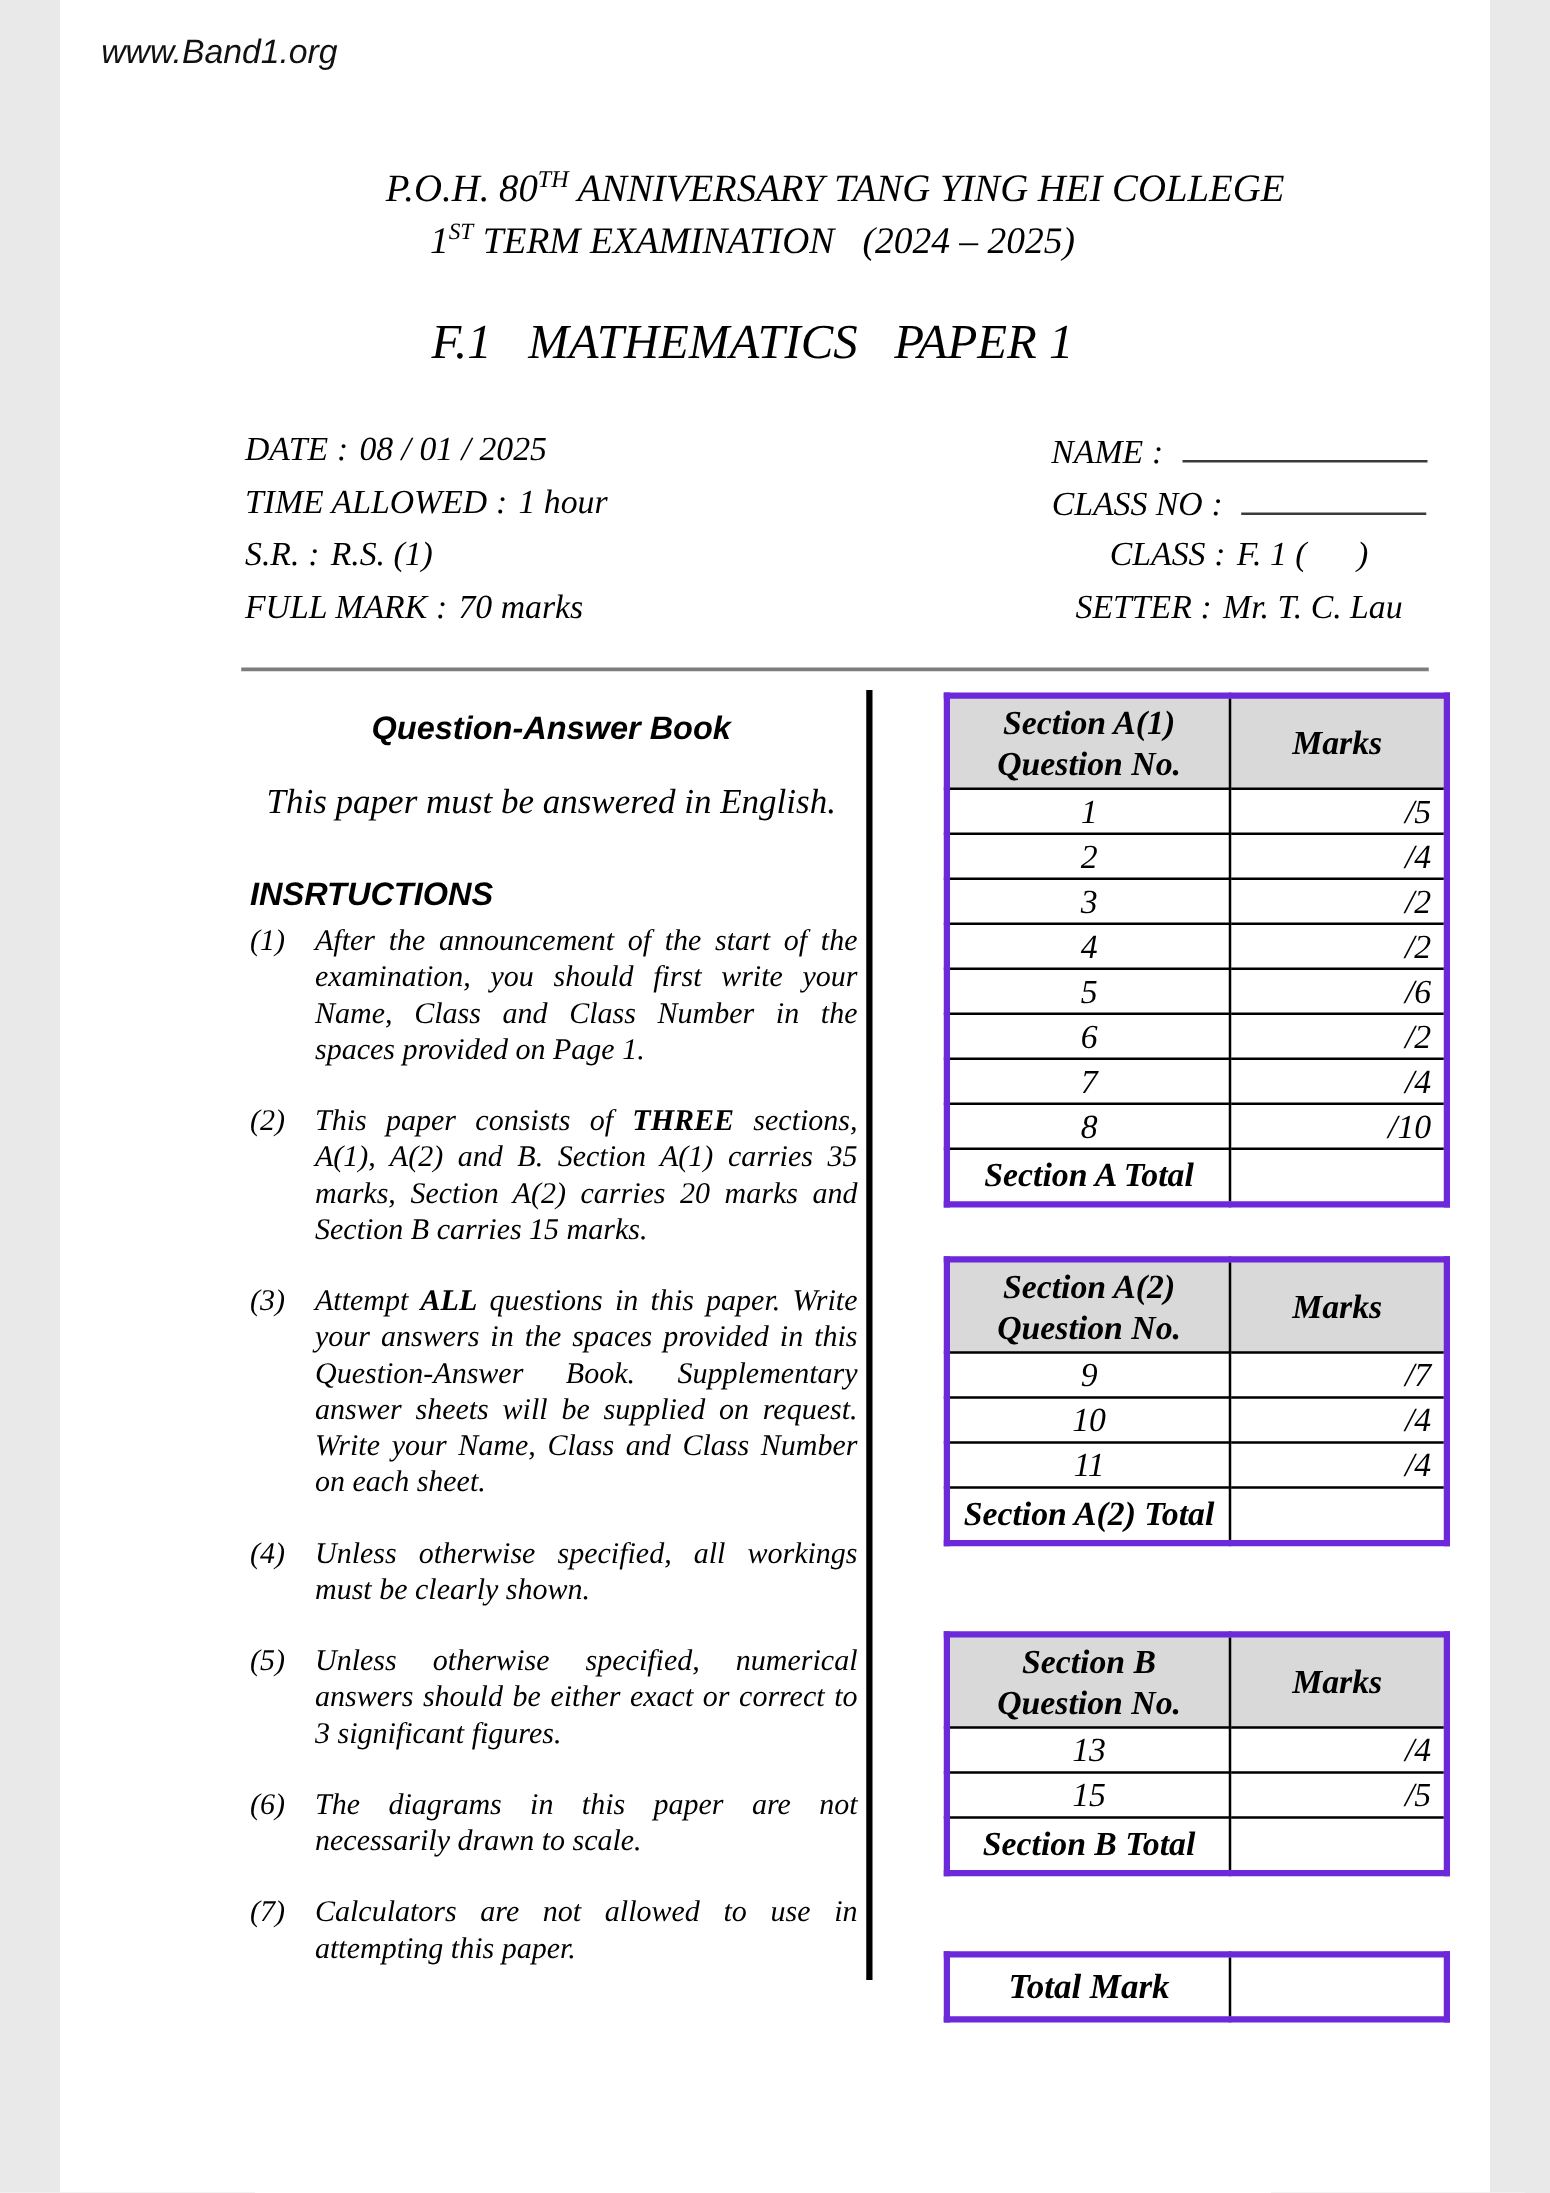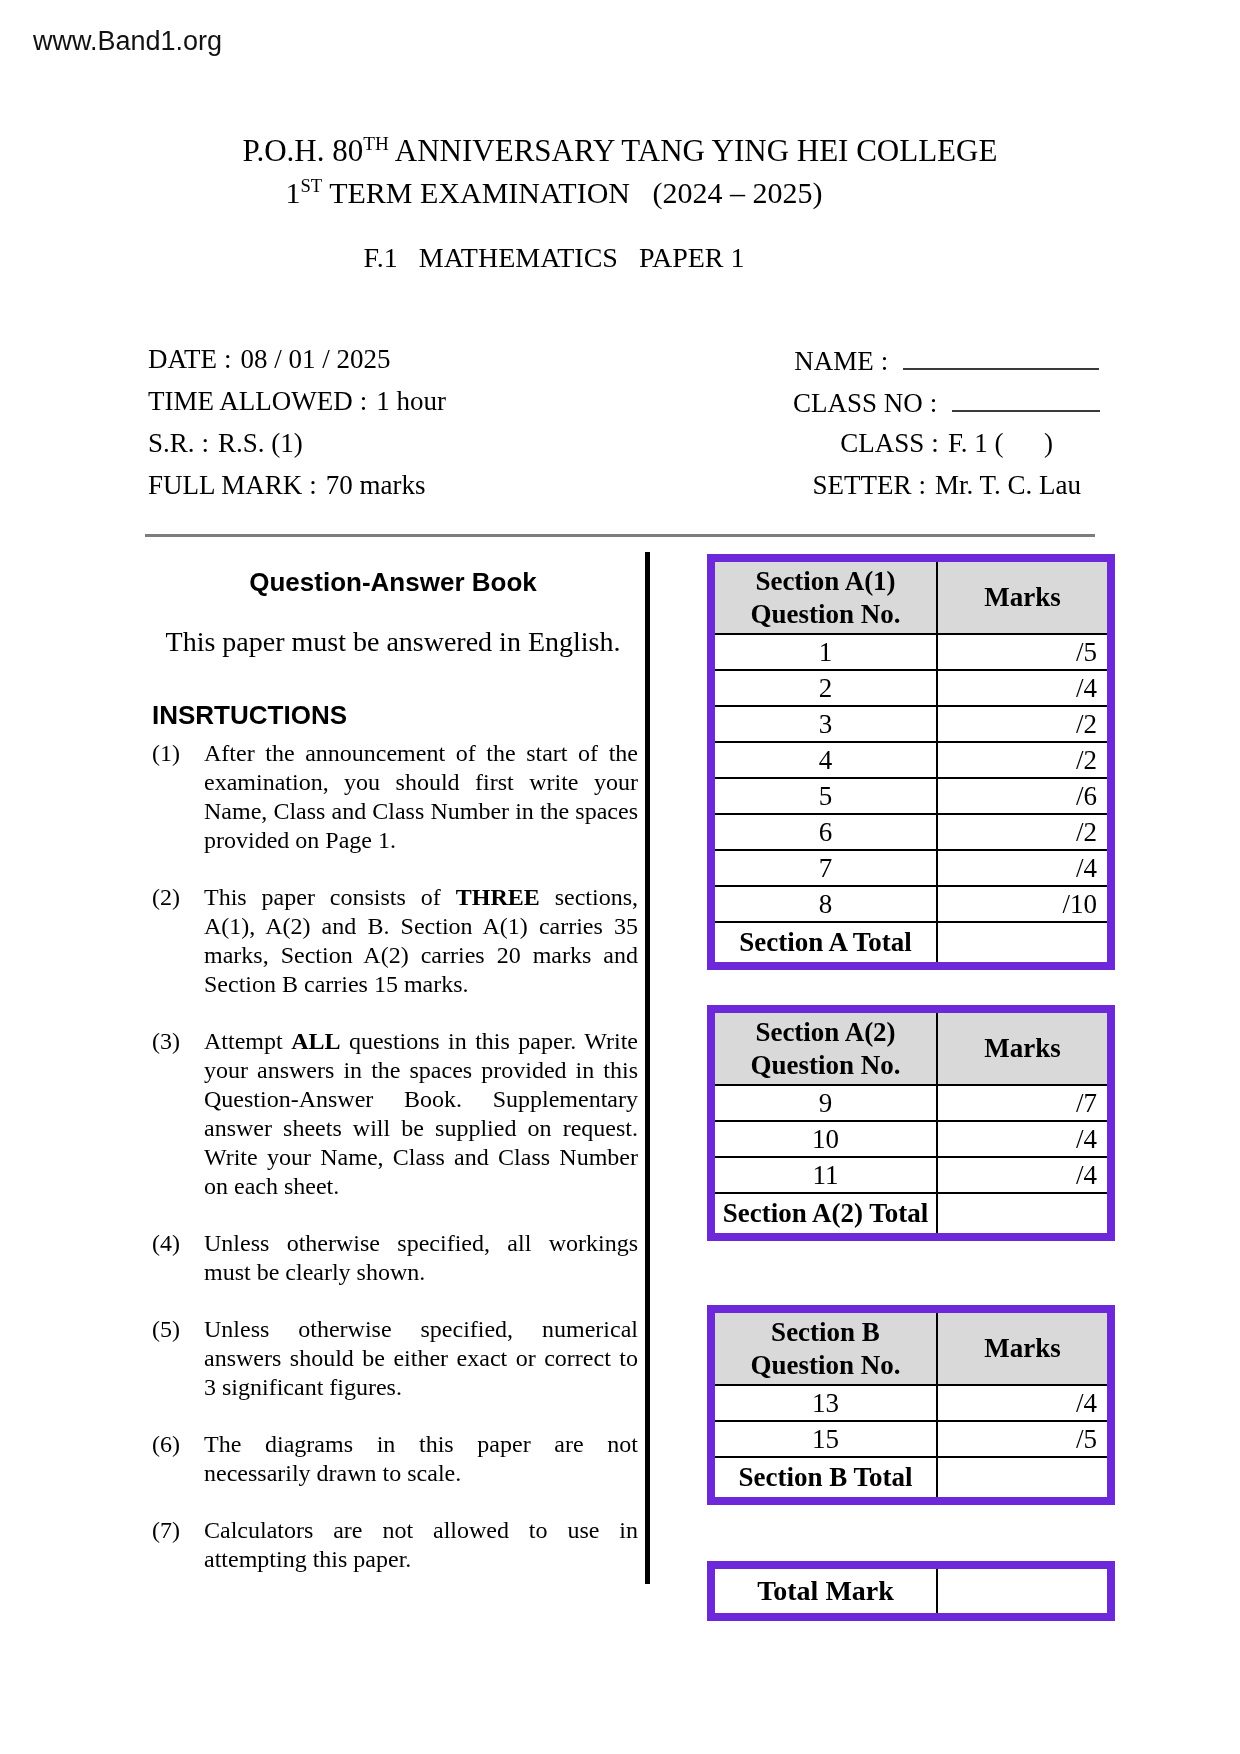--- a/index.html
+++ b/index.html
@@ -1,30 +1,31 @@
 <!DOCTYPE html>
 <html><head>
 <meta charset="utf-8">
 <style>
   html,body{margin:0;padding:0;background:#e9e9e9;}
   .page{
-    position:relative;width:1240px;height:1754px;background:#ffffff;
+    position:relative;width:1144px;height:1754px;background:#ffffff;
     margin:0 auto;overflow:hidden;color:#000;
     font-family:"Liberation Serif","DejaVu Serif",serif;
+    font-style:italic;
   }
   .sans{font-family:"Liberation Sans","DejaVu Sans",sans-serif;}
 
   .watermark{position:absolute;left:33px;top:26px;font-size:27px;color:#111;
     font-family:"Liberation Sans","DejaVu Sans",sans-serif;}
 
   .title-block{position:absolute;left:145px;top:130px;width:950px;text-align:center;white-space:nowrap;}
   .title-line1{font-size:31px;line-height:42px;}
   .title-inner{padding-right:132px;}
   .title-line2{font-size:30px;line-height:42px;}
-  .subject-line{font-size:28px;line-height:32px;margin-top:28px;}
+  .subject-line{font-size:39px;line-height:32px;margin-top:44px;}
   .title-block sup{font-size:0.62em;vertical-align:super;line-height:0;}
 
   .info-col{position:absolute;top:338px;font-size:27px;}
   .info-col .row{height:42px;line-height:42px;white-space:nowrap;}
   .info-left{left:148px;}
   .info-right{left:793px;text-align:center;}
   .colon{display:inline-block;margin:0 9px 0 7px;}
   .blank-line{display:inline-block;border-bottom:2px solid #3a3a3a;height:30px;
     vertical-align:baseline;margin-left:6px;}
   .w-name{width:196px;}
@@ -40,21 +41,21 @@
   .instr-list{margin-top:10px;}
   .instr-item{display:flex;margin-bottom:28px;}
   .instr-num{flex:0 0 52px;font-size:24px;line-height:29px;padding-left:4px;}
   .instr-body{flex:1;font-size:24px;line-height:29px;text-align:justify;}
 
   table.marks{position:absolute;left:707px;border-collapse:collapse;table-layout:fixed;
     width:400px;font-size:27px;}
   table.marks col.c1{width:226px;}
   table.marks col.c2{width:174px;}
   table.marks th,table.marks td{border:2px solid #000;padding:0;}
-  table.marks{border:8px solid #6d28d9;}
+  table.marks{border:5px solid #6d28d9;}
   .t-a1{top:554px;}
   .t-a2{top:1005px;}
   .t-b{top:1305px;}
   .t-total{top:1561px;}
   tr.hdr th{height:71px;background:#d9d9d9;font-weight:bold;text-align:center;
     font-size:27px;line-height:33px;vertical-align:middle;}
   tr.qrow{height:36px;}
   tr.qrow td.q{text-align:center;}
   tr.qrow td.m{text-align:right;padding-right:10px;}
   tr.trow{height:44px;}

